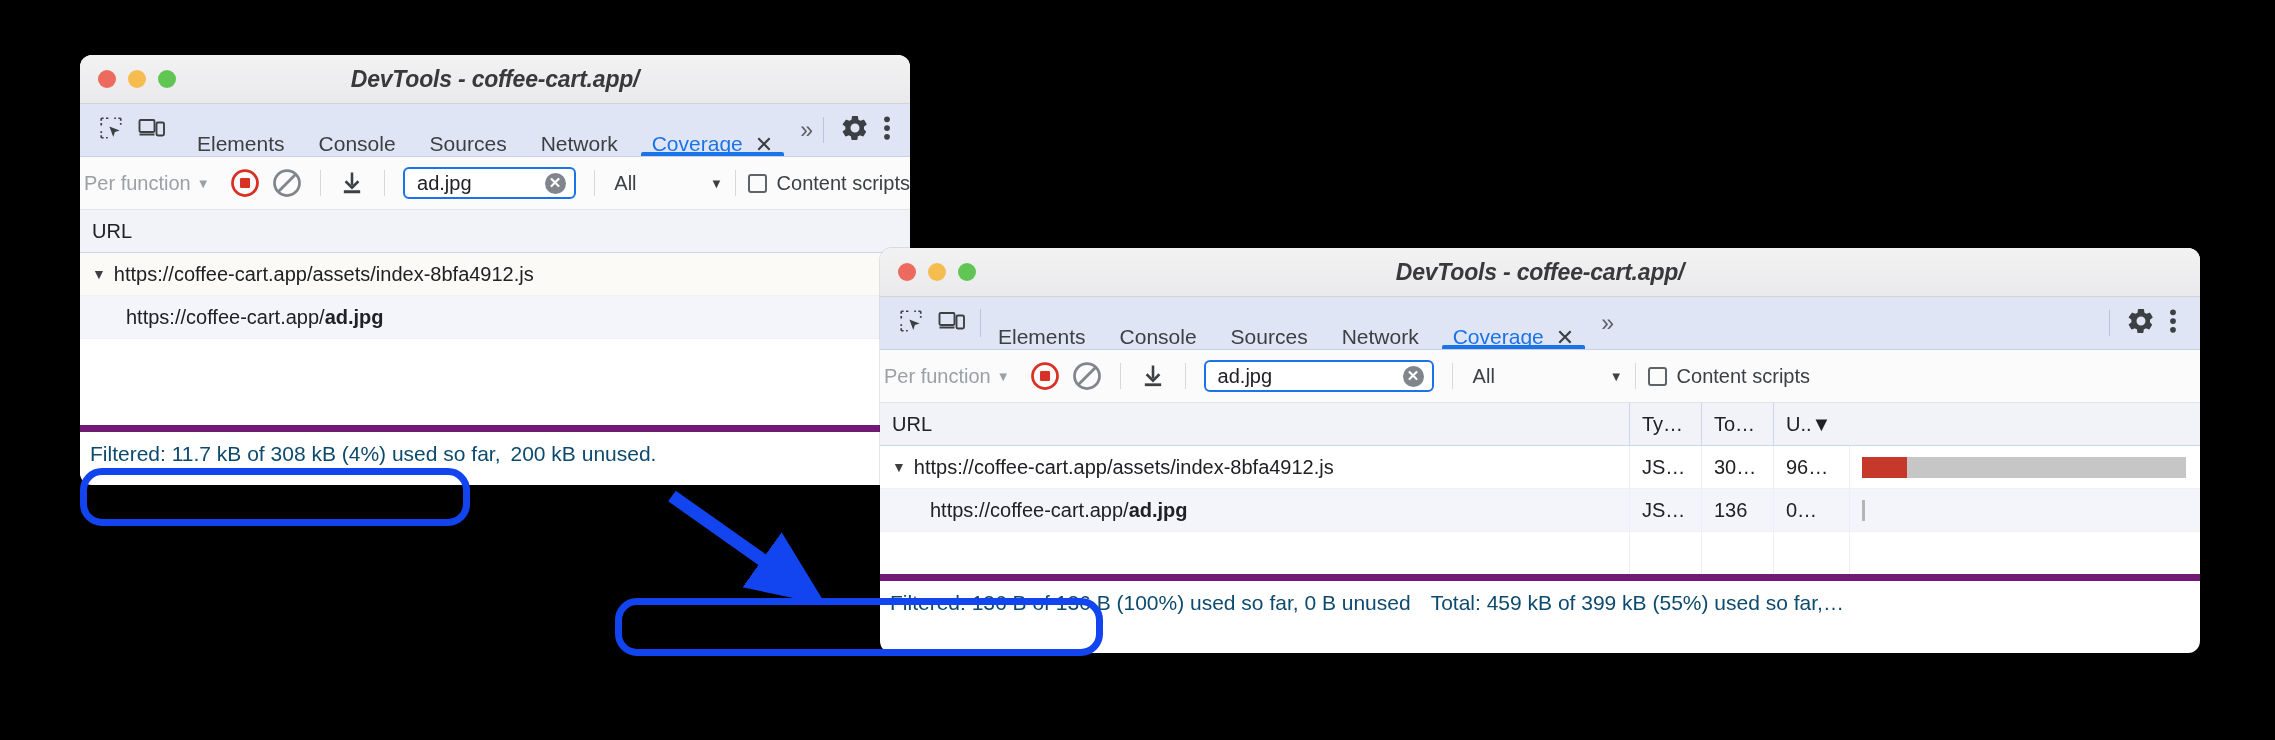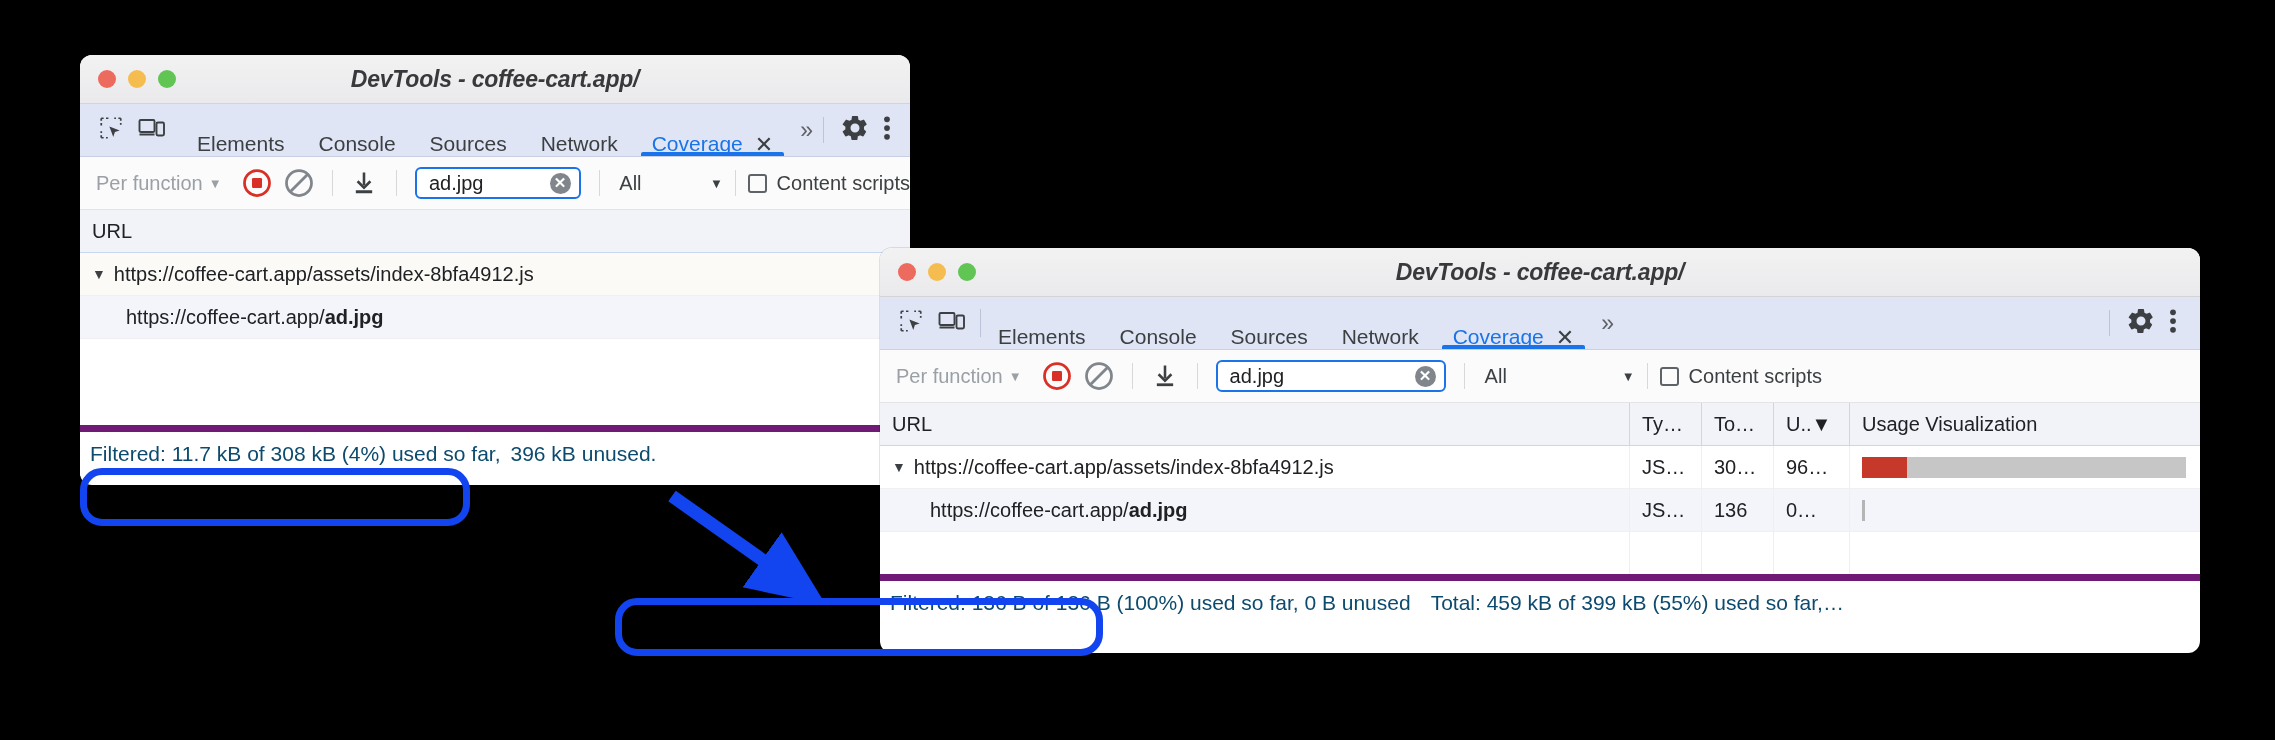--- a/index.html
+++ b/index.html
@@ -67,21 +67,21 @@
   .chev-more { display: flex; align-items: center; padding: 0 10px; font-size: 23px; color: #5f6368; }
   .right-icons { margin-left: auto; display: flex; align-items: center; gap: 6px; padding-right: 16px; }
 
   
   .filterbar {
     height: 52px;
     background: #fbfbfb;
     border-bottom: 1px solid #e4e4e6;
     display: flex; align-items: center;
     gap: 0;
-    padding-left: 16px;
+    padding-left: 4px;
     white-space: nowrap;
   }
   .dd-text {
     font-size: 20px; color: #9aa0a6;
     display: flex; align-items: center; gap: 6px;
     padding-right: 14px;
   }
   .caret { font-size: 13px; line-height: 1; }
   .rec-btn { margin: 0 6px; display: flex; align-items: center; }
   .clear-btn { margin: 0 6px; display: flex; align-items: center; }
@@ -306,21 +306,21 @@
         <div class="gc url1" style="flex:1 1 auto;border-right:none;padding-left:46px;">
           <span>https://coffee-cart.app/</span>
             <span class="bold">ad.jpg</span>
         </div>
       </div>
       <div style="height:86px;background:#fff;"></div>
     </div>
 
     <div class="statusbar">
       <span class="status-seg">Filtered: 11.7 kB of 308 kB (4%) used so far,</span>
-      <span class="status-seg" style="padding-left:0;">396 kB unused.</span>
+      <span class="status-seg" style="padding-left:0;">200 kB unused.</span>
     </div>
   </div>
 
   <div class="window" id="win2">
 
     <div class="titlebar">
       <div class="traffic">
         <div class="dot red"></div>
         <div class="dot yellow"></div>
         <div class="dot green"></div>
@@ -424,21 +424,20 @@
         <span>Content scripts</span>
       </div>
     </div>
 
     <div class="grid">
       <div class="grid-head">
         <div class="gh" style="width:750px;">URL</div>
         <div class="gh" style="width:72px;">Ty…</div>
         <div class="gh" style="width:72px;">To…</div>
         <div class="gh" style="width:76px;">U..▼</div>
-        <div class="gh" style="flex:1 1 auto;">Usage Visualization</div>
       </div>
 
       <div class="grid-row">
         <div class="gc" style="width:750px;">
           <span class="twisty">▼</span>
           <span>https://coffee-cart.app/assets/index-8bfa4912.js</span>
         </div>
         <div class="gc" style="width:72px;">JS…</div>
         <div class="gc" style="width:72px;">30…</div>
         <div class="gc" style="width:76px;">96…</div>

